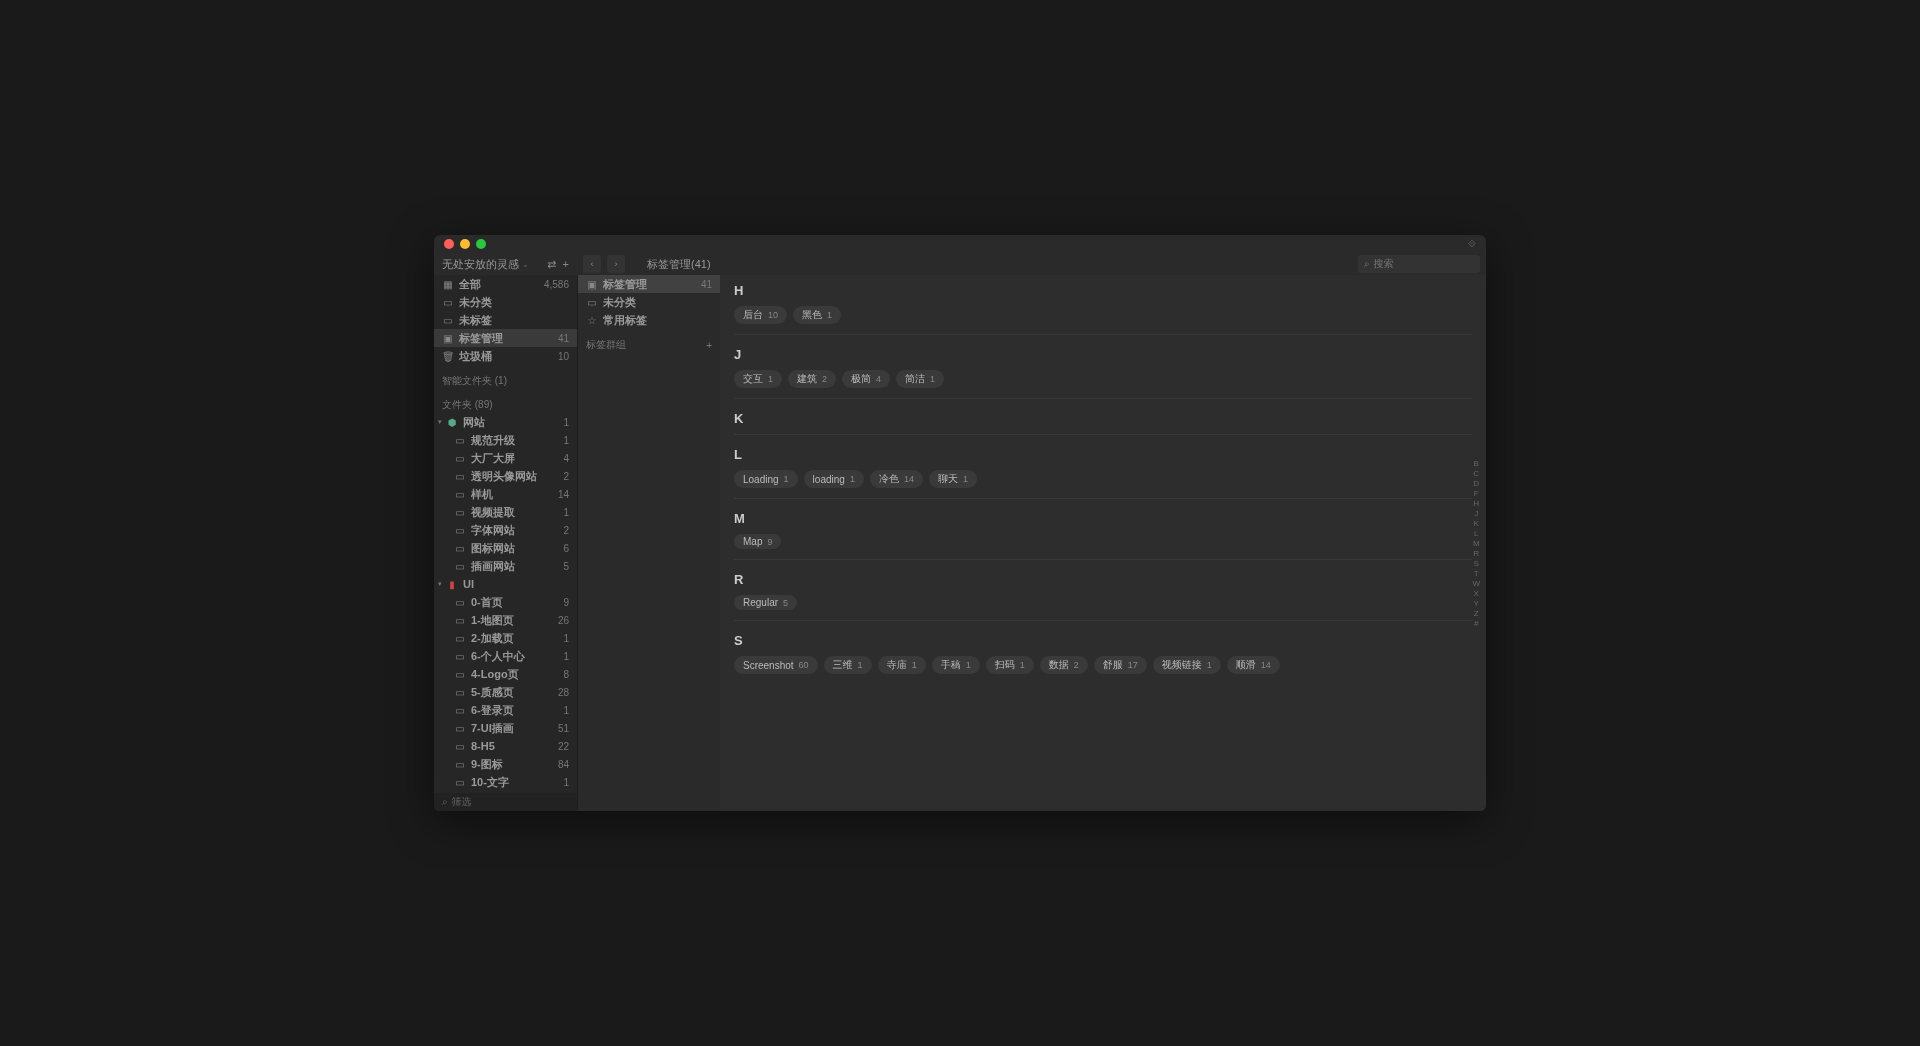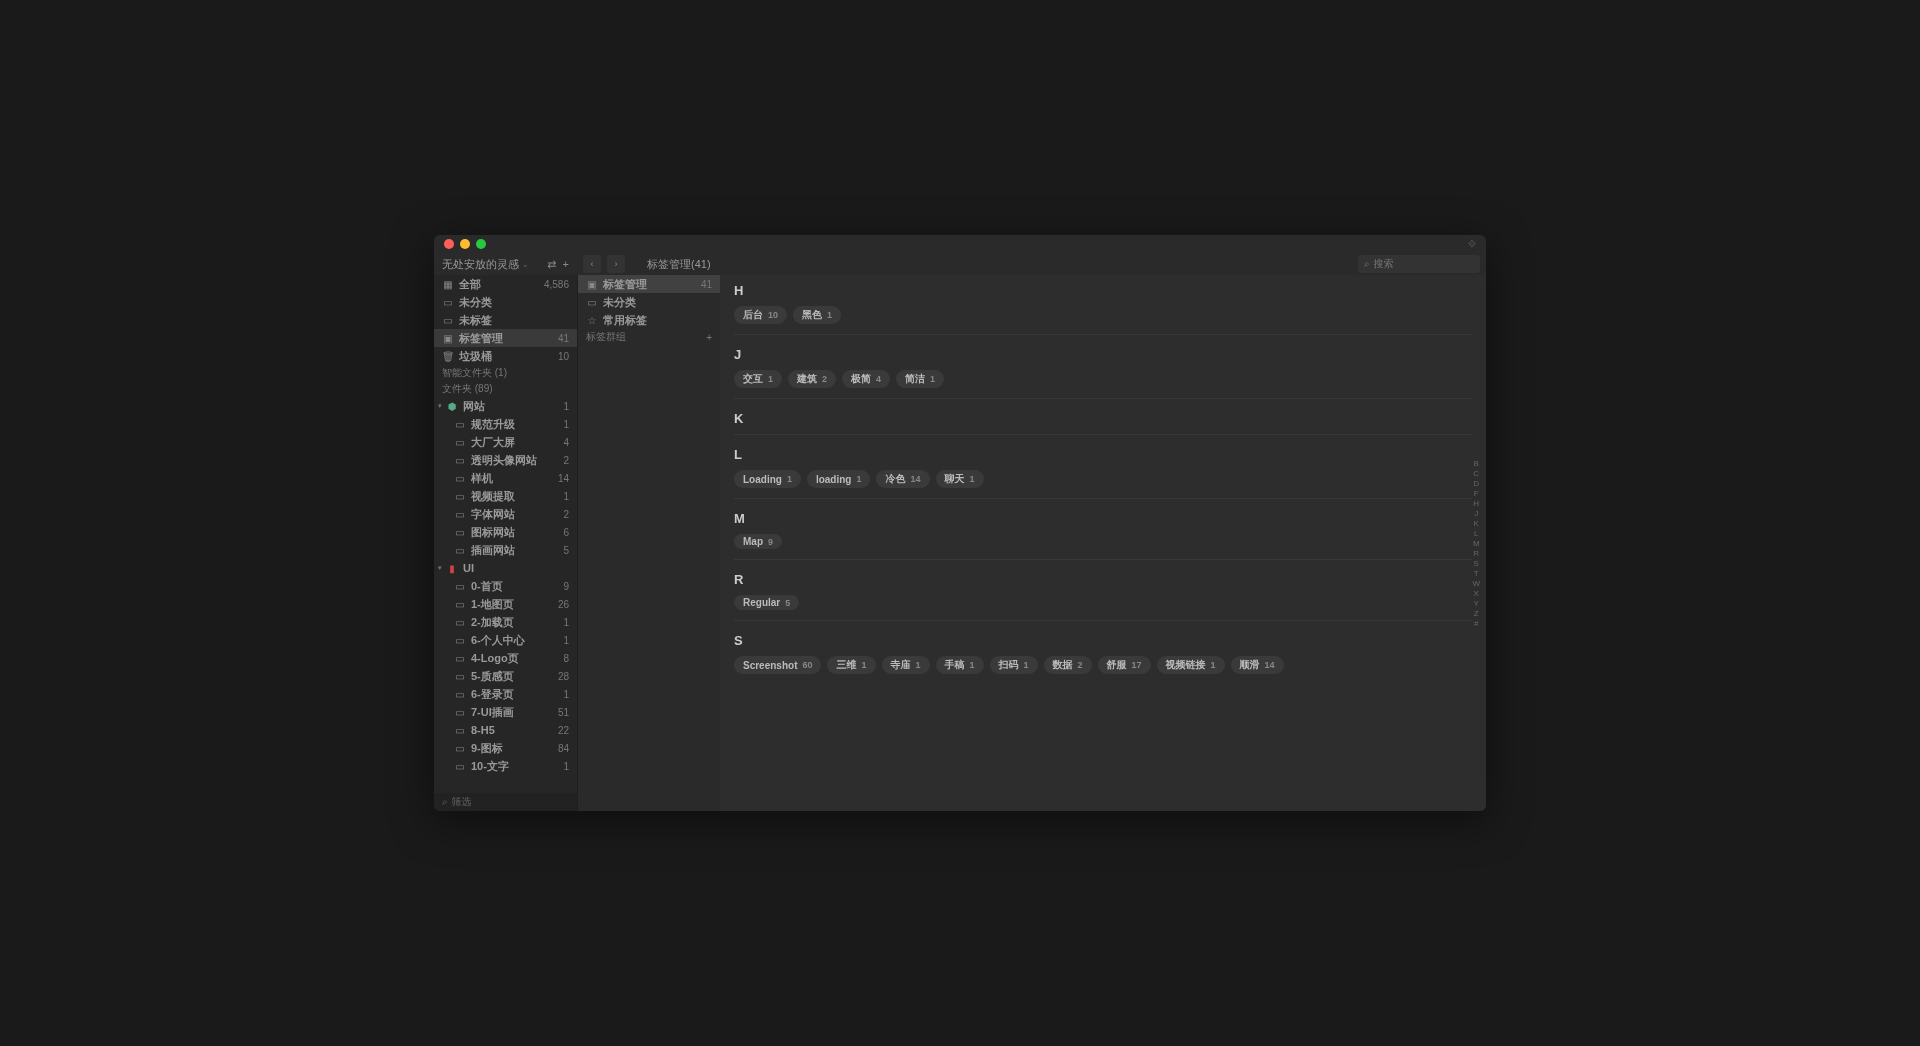--- a/index.html
+++ b/index.html
@@ -30,39 +30,39 @@
 .col1 { width:143px; background:#262626; display:flex; flex-direction:column; font-size:11px; color:#999; overflow:hidden; }
 .col2 { width:143px; background:#2a2a2a; border-left:1px solid #1e1e1e; font-size:11px; color:#999; }
 .col3 { flex:1; background:#2d2d2d; position:relative; overflow:hidden; }
 
 .row { height:18px; display:flex; align-items:center; padding:0 8px; cursor:default; }
 .row.indent { padding-left:20px; }
 .row.sel { background:#3a3a3a; }
 .row .ico { width:12px; margin-right:5px; font-size:10px; color:#888; display:inline-flex; justify-content:center; }
 .row .lbl { flex:1; white-space:nowrap; overflow:hidden;font-weight:bold; }
 .row .cnt { color:#777; font-size:10px; }
-.sect { height:16px; padding:0 8px; font-size:10px; color:#777; display:flex; align-items:center; }
+.sect { height:16px; padding:0 8px; font-size:10px; color:#777; display:flex; align-items:center;margin-top:8px; }
 .sect .plus { margin-left:auto; }
 .tree { flex:1; overflow-y:auto; }
 .tree::-webkit-scrollbar{width:0}
 .tri{width:8px;font-size:7px;color:#777;margin-left:-4px}
 .filter { height:18px; background:#222; display:flex; align-items:center; padding:0 8px; color:#666; font-size:10px; }
 .filter .q{margin-right:4px}
 
 
 .col2 .row.top.sel{background:#414141}
 .col2 .row .cnt{margin-left:auto}
 
 
 .content { padding:8px 14px 20px 14px; height:100%; overflow-y:auto; }
 .content::-webkit-scrollbar{width:0}
 .group { margin-bottom:8px; }
 .letter { font-size:13px; font-weight:600; color:#ccc; margin-bottom:8px; }
 .chips { display:flex; flex-wrap:wrap; gap:6px; margin-bottom:10px; }
-.chip { background:#3a3a3a; border-radius:10px; padding:2px 9px; font-size:10px; color:#bbb; display:flex; align-items:center; gap:5px;font-weight:bold; }
+.chip { background:#3a3a3a; border-radius:10px; padding:2px 9px; font-size:10px; color:#bbb; display:flex; align-items:center; gap:5px; }
 .chip .n{color:#888;font-size:9px}
 .divider{height:1px;background:#383838;margin:6px 0 12px}
 .alpha { position:absolute; right:6px; top:50%; transform:translateY(-50%); display:flex; flex-direction:column; gap:1px; font-size:8px; color:#666; }
 .alpha span{cursor:default;text-align:center}
 </style>
 </head>
 <body>
 
 <div class="app">
   <div class="titlebar">

